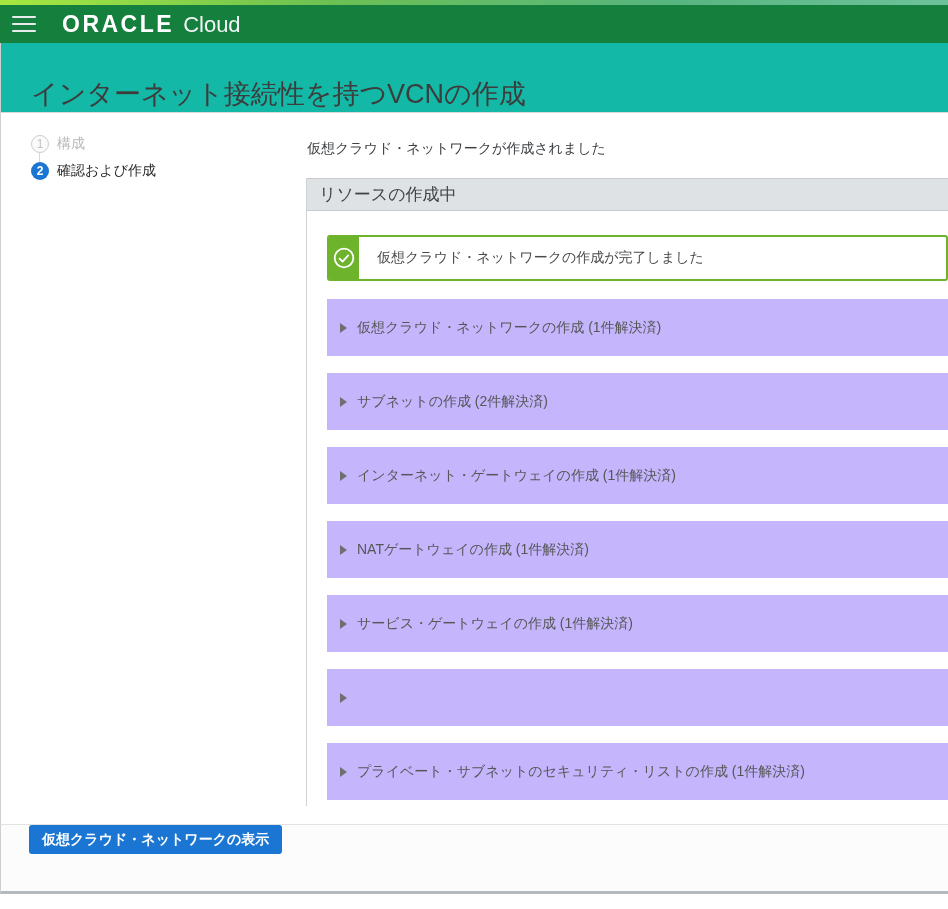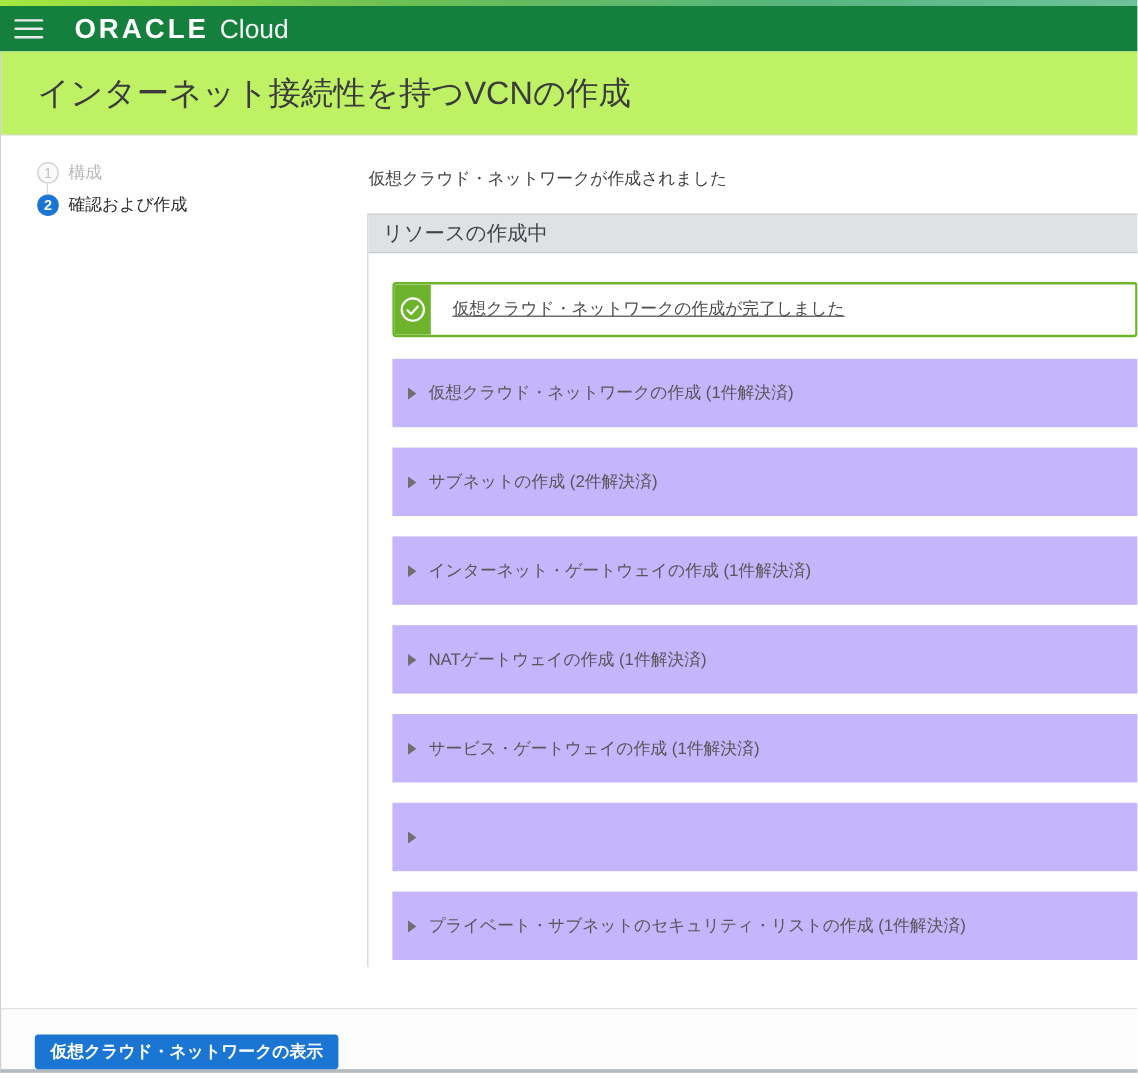--- a/index.html
+++ b/index.html
@@ -18,21 +18,21 @@
   .app-header { height:38px; background:#15803d; display:flex; align-items:center; padding-left:12px; }
   .hamburger { width:24px; display:flex; flex-direction:column; gap:5px; cursor:pointer; padding:4px 0; }
   .hamburger span { height:2px; background:#e8eaec; border-radius:1px; }
   .logo { margin-left:26px; display:flex; align-items:baseline; color:#fff; }
   .logo .oracle { font-weight:700; font-size:23px; letter-spacing:2.5px; }
   .logo .cloud { font-weight:300; font-size:22px; margin-left:9px; color:#f2f4f6; }
 
   .page-body { border-left:1px solid #cfcfcf; height:851px; position:relative; background:#fff; }
 
   
-  .title-bar { height:70px; display:flex; align-items:center; padding-left:30px; border-bottom:1px solid #d9d9d9; background:#bef264; }
+  .title-bar { height:70px; display:flex; align-items:flex-end; padding-left:30px; border-bottom:1px solid #d9d9d9; background:#14b8a6; }
   .title-bar h1 { margin:0; font-size:27px; font-weight:400; color:#3c3c3c; }
 
   
   .content { position:relative; height:727px; background:#fff; }
 
   
   .steps { position:absolute; left:30px; top:22px; }
   .step { display:flex; align-items:center; }
   .step-circle { width:18px; height:18px; border-radius:50%; display:flex; align-items:center; justify-content:center; font-size:12px; flex:0 0 auto; }
   .step-label { margin-left:8px; font-size:14px; }
@@ -51,32 +51,32 @@
   .panel-header {
     height:33px; display:flex; align-items:center; padding-left:12px;
     background:#dee2e5; border-top:1px solid #c7cbcf; border-bottom:1px solid #c7cbcf;
     font-size:17px; color:#3f4449;
   }
   .panel-body { padding:24px 0 6px 20px; }
 
   
   .success-banner { display:flex; align-items:stretch; height:46px; border:2px solid #6eb32c; border-radius:3px; background:#fff; margin-bottom:18px; overflow:hidden; }
   .success-left { width:30px; background:#6eb32c; display:flex; align-items:center; justify-content:center; flex:0 0 auto; }
-  .success-text { display:flex; align-items:center; padding-left:18px; font-size:14px; color:#4a4a4a;text-decoration:underline; }
+  .success-text { display:flex; align-items:center; padding-left:18px; font-size:14px; color:#4a4a4a; }
 
   
   .resource-row { height:57px; background:#c4b5fd; margin-bottom:17px; display:flex; align-items:center; padding-left:13px; cursor:pointer; }
   .resource-row:last-child { margin-bottom:0; }
   .tri { width:0; height:0; border-top:5px solid transparent; border-bottom:5px solid transparent; border-left:7px solid #6f6f6f; margin-right:10px; flex:0 0 auto; }
   .row-label { font-size:14px; color:#575757; }
 
   
-  .footer { position:absolute; left:-1px; right:0; bottom:0; height:54px;
+  .footer { position:absolute; left:-1px; right:0; bottom:0; height:70px;
     border-top:1px solid #e2e2e2; border-bottom:3px solid #b4b9bd; border-left:1px solid #cfcfcf;
-    background:#fcfcfc; display:flex; align-items:flex-end; padding-left:28px; }
+    background:#fcfcfc; display:flex; align-items:flex-start; padding-left:28px; }
   .view-btn { background:#1a76d2; color:#fff; border:none; border-radius:3px; height:29px; padding:0 13px; font-size:14px; font-weight:600; cursor:pointer; font-family:inherit; }
 </style>
 </head>
 <body>
 
 <div class="top-strip"></div>
 
 <header class="app-header">
   <div class="hamburger">
     <span></span>

